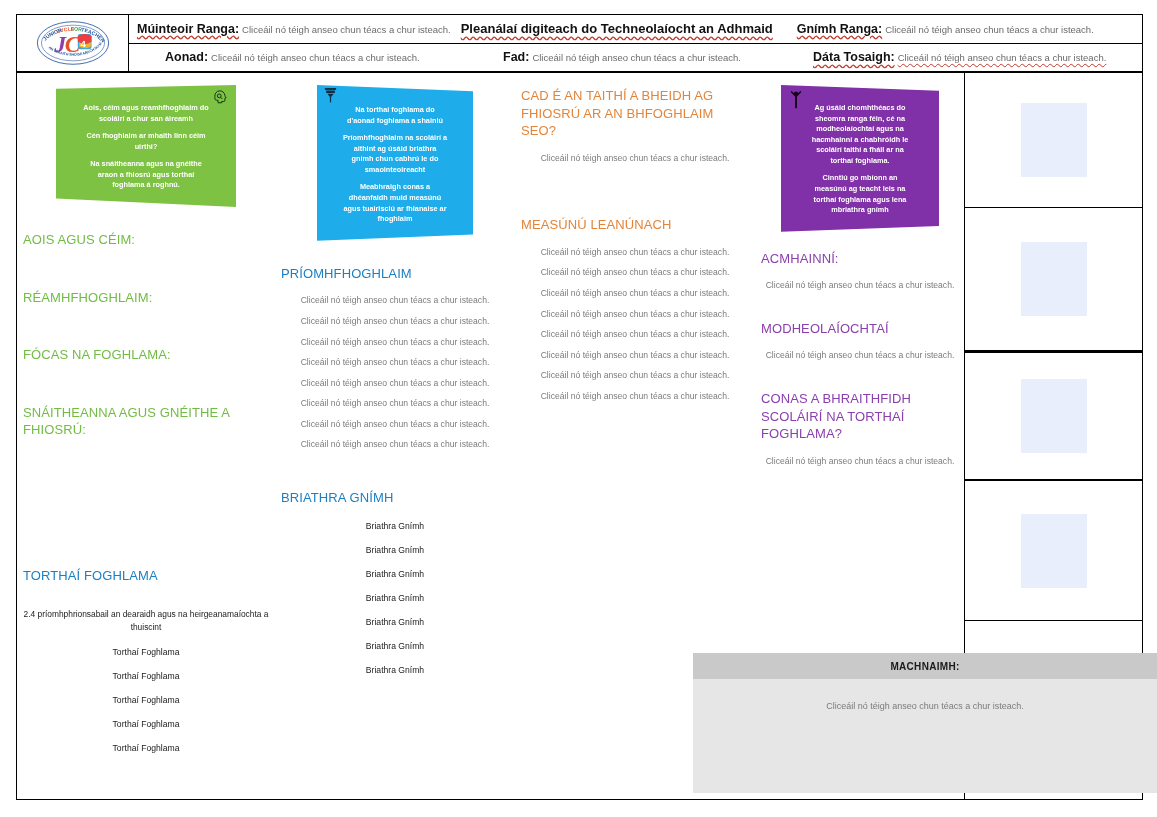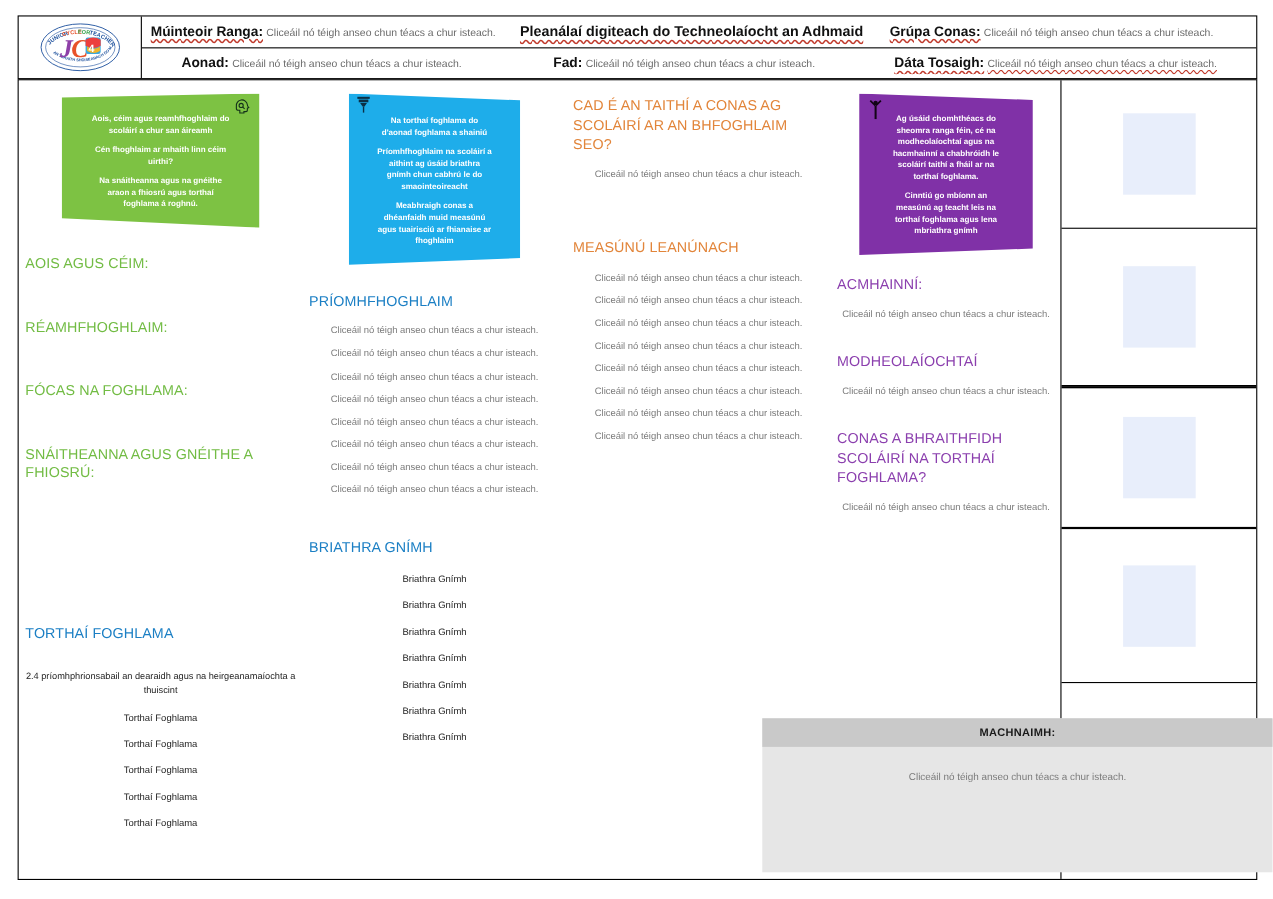--- a/index.html
+++ b/index.html
@@ -170,23 +170,23 @@
         </svg>
       </div>
     </div>
 
     <div class="hdr-rows">
       <div class="hdr-row top">
         <div class="hdr-field" style="padding-left:8px;">
           <span class="hdr-label">Múinteoir Ranga:</span>
           <span class="hdr-val plain">Cliceáil nó téigh anseo chun téacs a chur isteach.</span>
         </div>
-        <div class="hdr-title" style="margin-left:18px;">Pleanálaí digiteach do Techneolaíocht an Adhmaid</div>
+        <div class="hdr-title" style="margin-left:6px;">Pleanálaí digiteach do Techneolaíocht an Adhmaid</div>
         <div class="hdr-field" style="margin-left:20px;">
-          <span class="hdr-label">Grúpa Conas:</span>
+          <span class="hdr-label">Gnímh Ranga:</span>
           <span class="hdr-val plain">Cliceáil nó téigh anseo chun téacs a chur isteach.</span>
         </div>
       </div>
       <div class="hdr-row">
         <div class="hdr-field" style="padding-left:8px;width:330px;">
           <span class="hdr-label plain">Aonad:</span>
           <span class="hdr-val plain">Cliceáil nó téigh anseo chun téacs a chur isteach.</span>
         </div>
         <div class="hdr-field" style="width:330px;">
           <span class="hdr-label plain">Fad:</span>
@@ -275,21 +275,21 @@
           <div class="item" style="margin-bottom:14px;">Briathra Gnímh</div>
           <div class="item" style="margin-bottom:14px;">Briathra Gnímh</div>
           <div class="item" style="margin-bottom:14px;">Briathra Gnímh</div>
           <div class="item" style="margin-bottom:14px;">Briathra Gnímh</div>
           <div class="item">Briathra Gnímh</div>
         </div>
 
         <div class="col col3">
 
           <div class="sp14"></div>
-          <div class="sect-h h-orange">CAD É AN TAITHÍ A CONAS AG SCOLÁIRÍ AR AN BHFOGHLAIM SEO?</div>
+          <div class="sect-h h-orange">CAD É AN TAITHÍ A BHEIDH AG FHIOSRÚ AR AN BHFOGHLAIM SEO?</div>
           <div class="sp14"></div>
           <div class="ph-line">Cliceáil nó téigh anseo chun téacs a chur isteach.</div>
 
           <div class="sp54"></div>
           <div class="sect-h h-orange">MEASÚNÚ LEANÚNACH</div>
           <div class="sp14"></div>
           <div class="ph-line" style="margin-bottom:12px;">Cliceáil nó téigh anseo chun téacs a chur isteach.</div>
           <div class="ph-line" style="margin-bottom:12px;">Cliceáil nó téigh anseo chun téacs a chur isteach.</div>
           <div class="ph-line" style="margin-bottom:12px;">Cliceáil nó téigh anseo chun téacs a chur isteach.</div>
           <div class="ph-line" style="margin-bottom:12px;">Cliceáil nó téigh anseo chun téacs a chur isteach.</div>

